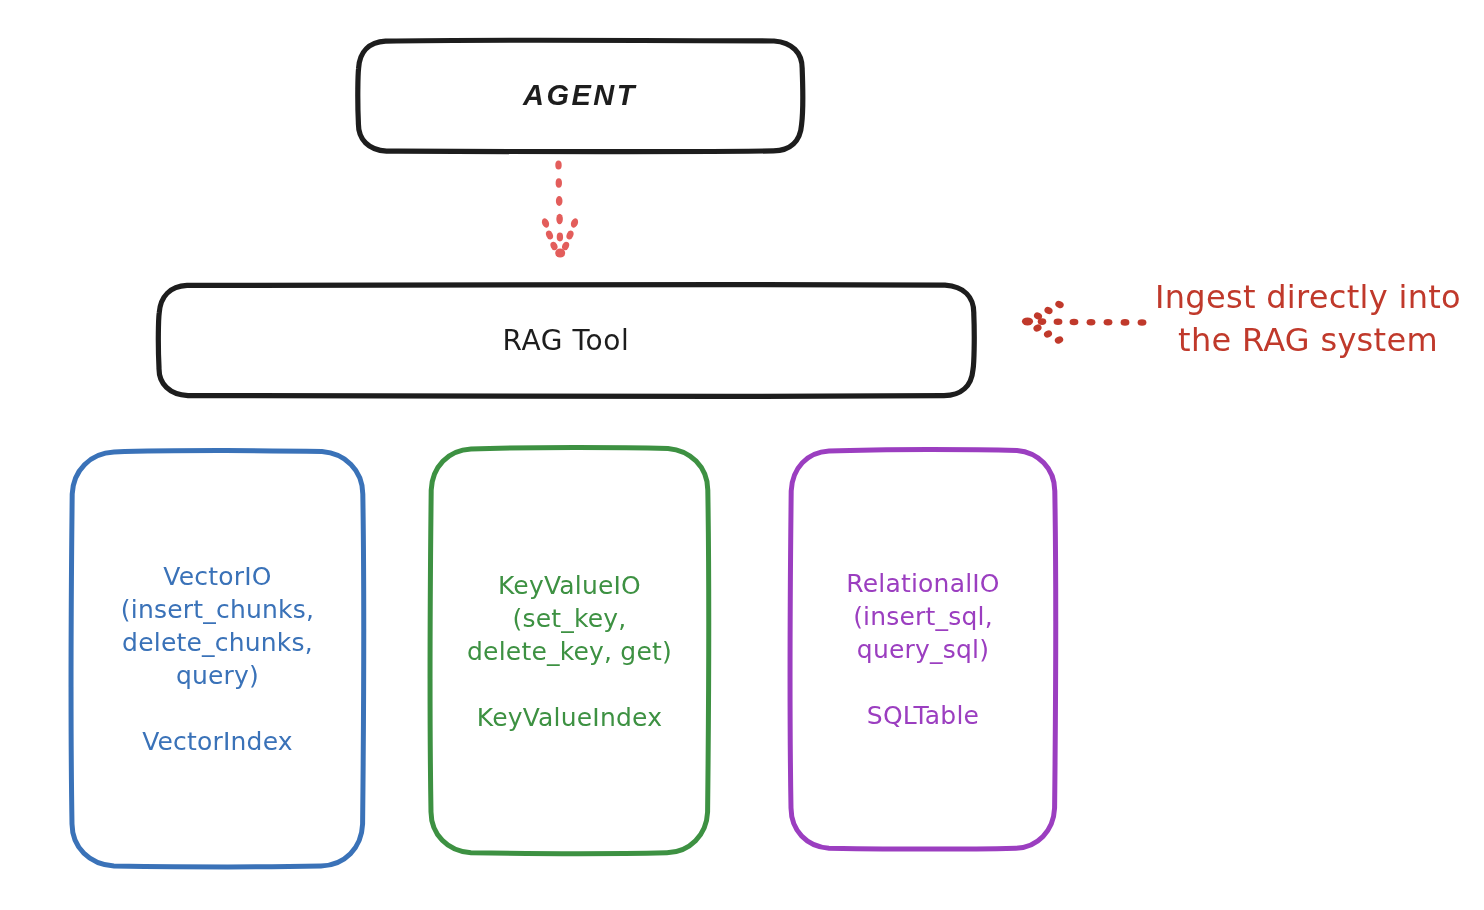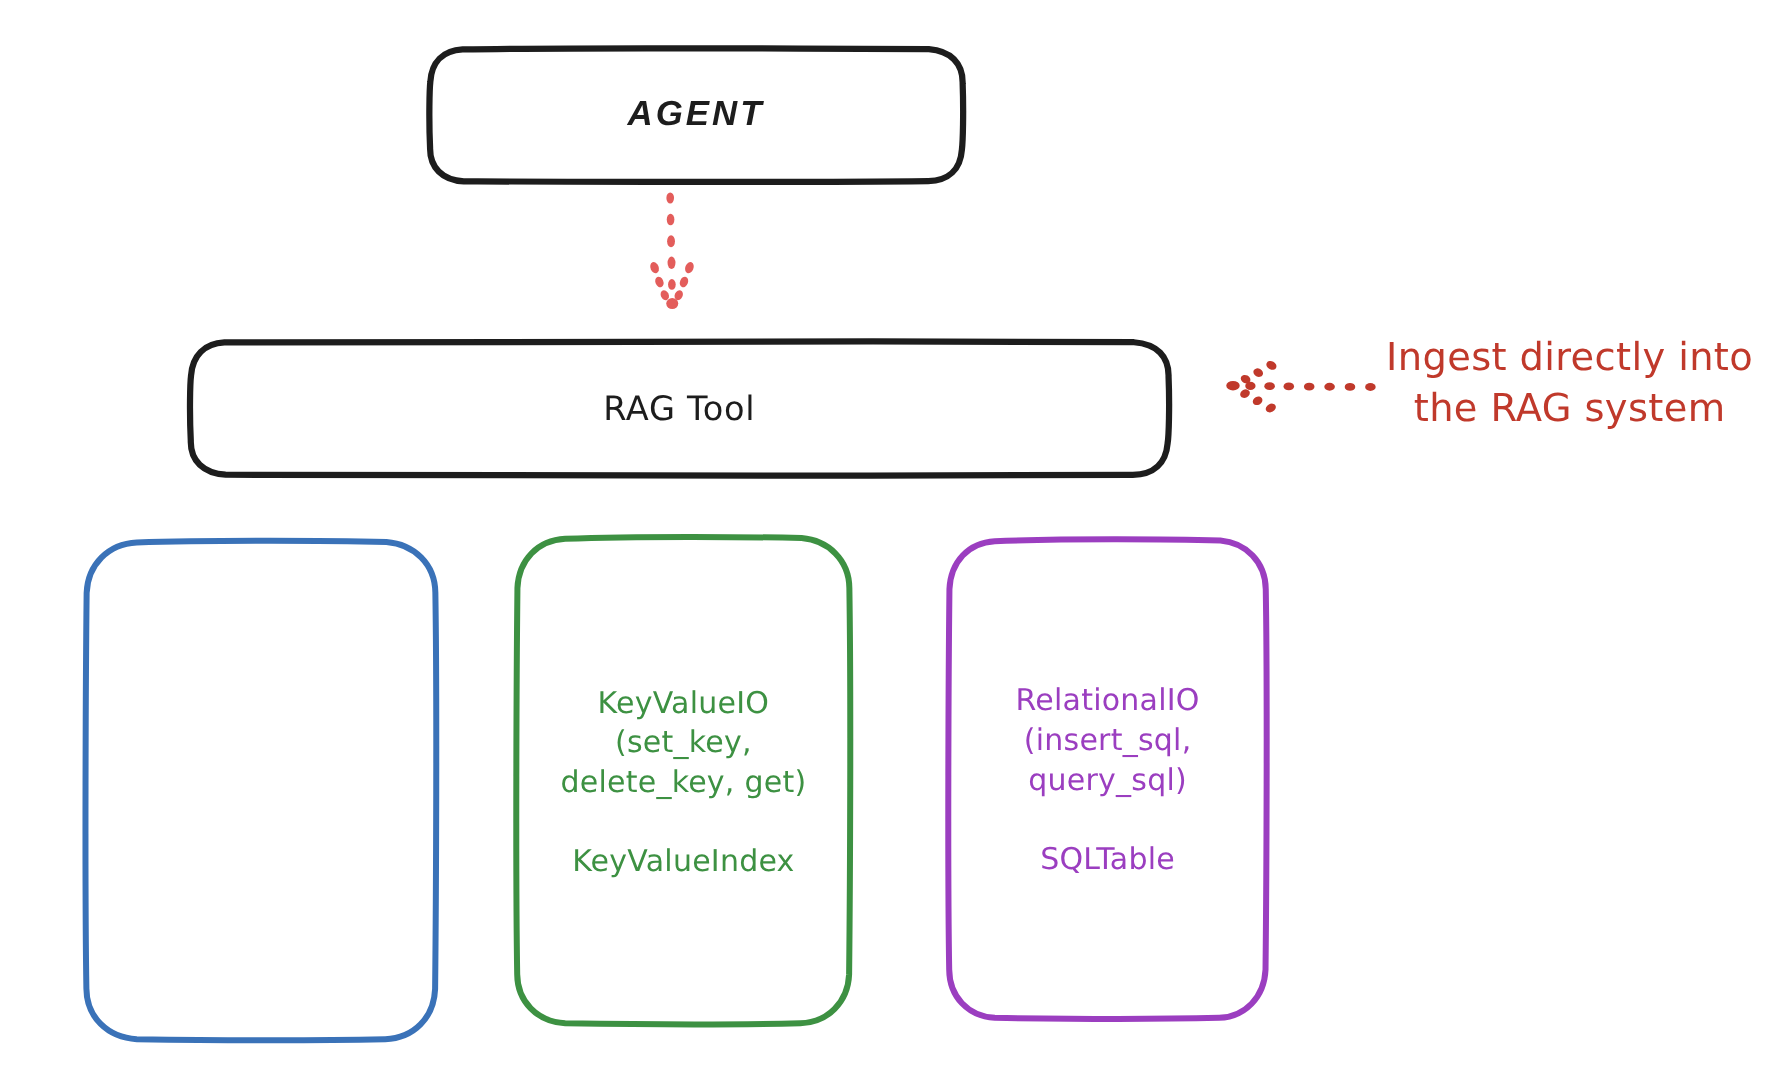--- a/index.html
+++ b/index.html
@@ -225,20 +225,26 @@
     <svg class="node-svg" viewBox="0 0 299 422" preserveAspectRatio="none">
       <path d="M46.0 4.0 C 110 1.8, 210 2.6, 254.0 3.6
                C 277 5.4, 294.6 22.0, 294.8 46.0
                C 296.2 130, 295.4 300, 294.6 376.0
                C 293.6 400, 277.0 417.2, 253.0 418.0
                C 190 419.4, 100 418.8, 46.0 418.0
                C 21.5 416.6, 4.2 399.5, 4.0 376.0
                C 2.6 290, 3.4 120, 4.2 46.0
                C 5.2 22.5, 22.0 5.2, 46.0 4.0 Z" fill="#ffffff" stroke="#3a72b8" stroke-width="5.0" stroke-linecap="round" stroke-linejoin="round"></path>
     </svg>
+    <span class="node-label">VectorIO
+(insert_chunks,
+delete_chunks,
+query)
+
+VectorIndex</span>
   </div>
 
   <div class="node store-node" id="keyvalueio-node">
     <svg class="node-svg" viewBox="0 0 285 412" preserveAspectRatio="none">
       <path d="M44.0 4.0 C 106 1.6, 200 2.4, 241.0 3.4
                C 263 5.2, 280.6 21.5, 280.8 45.0
                C 282.2 128, 281.4 293, 280.6 367.0
                C 279.6 390, 263.0 407.0, 240.0 407.8
                C 180 409.2, 95 408.6, 44.0 407.8
                C 20.5 406.4, 4.2 389.5, 4.0 367.0

